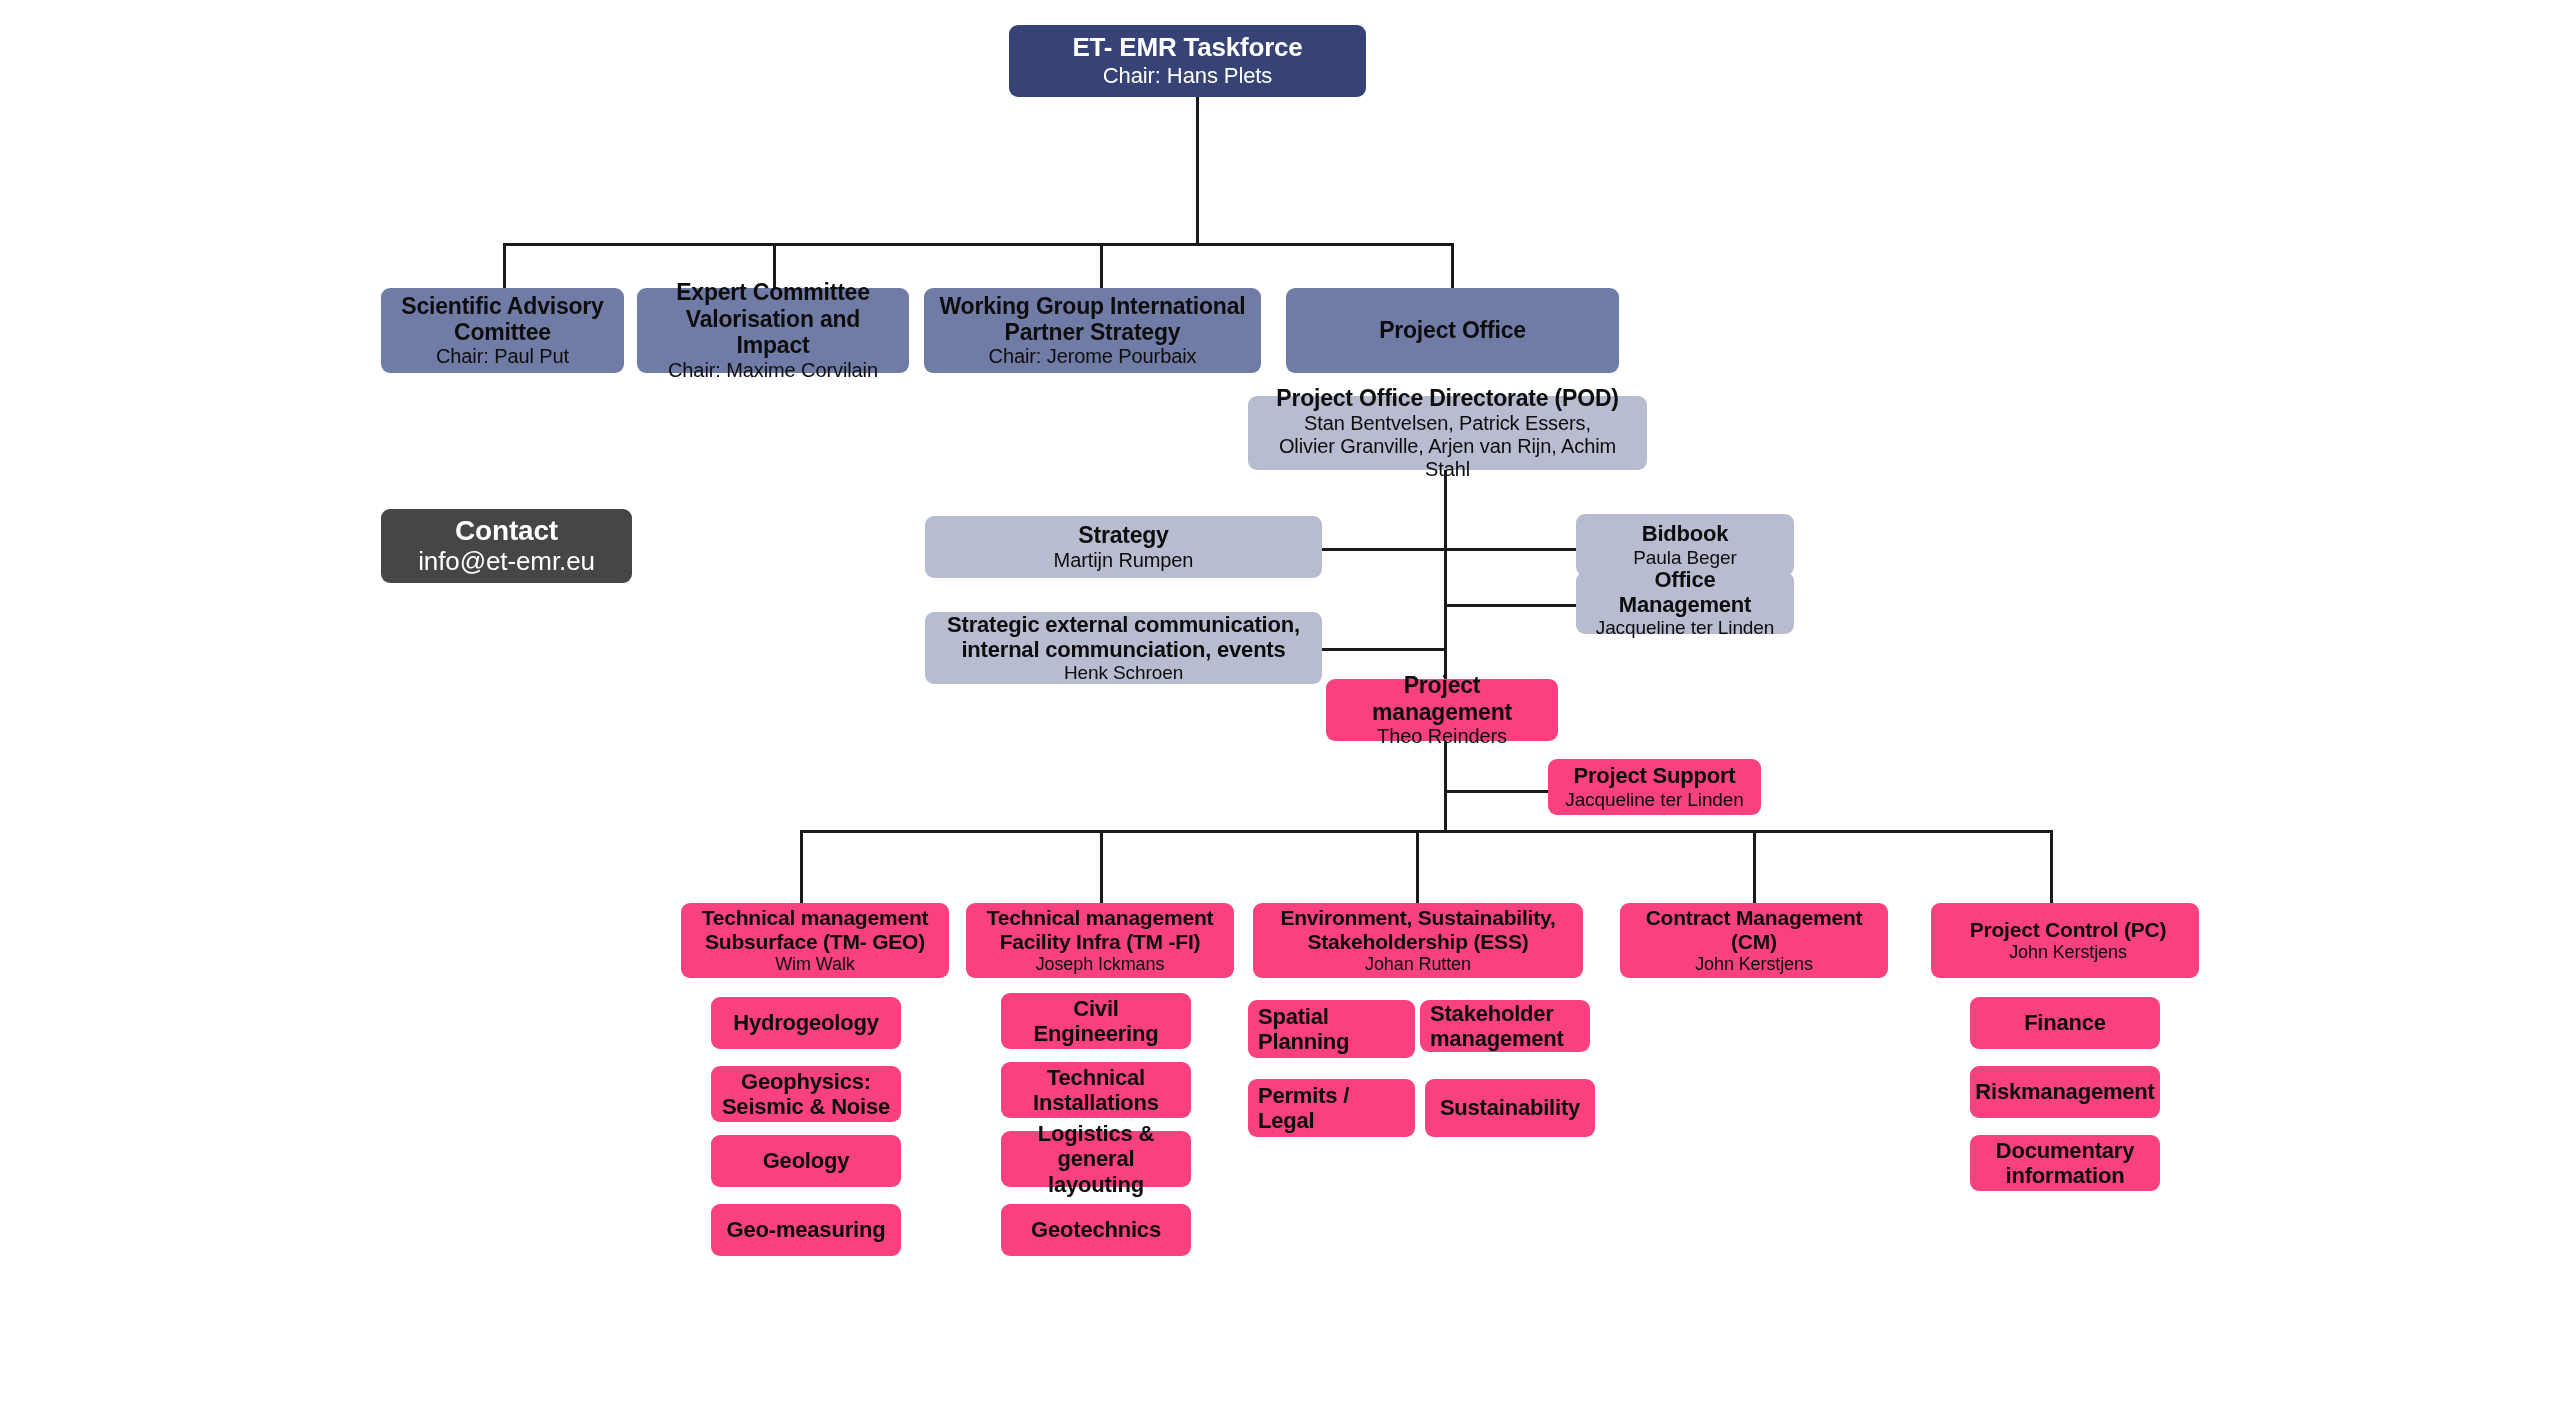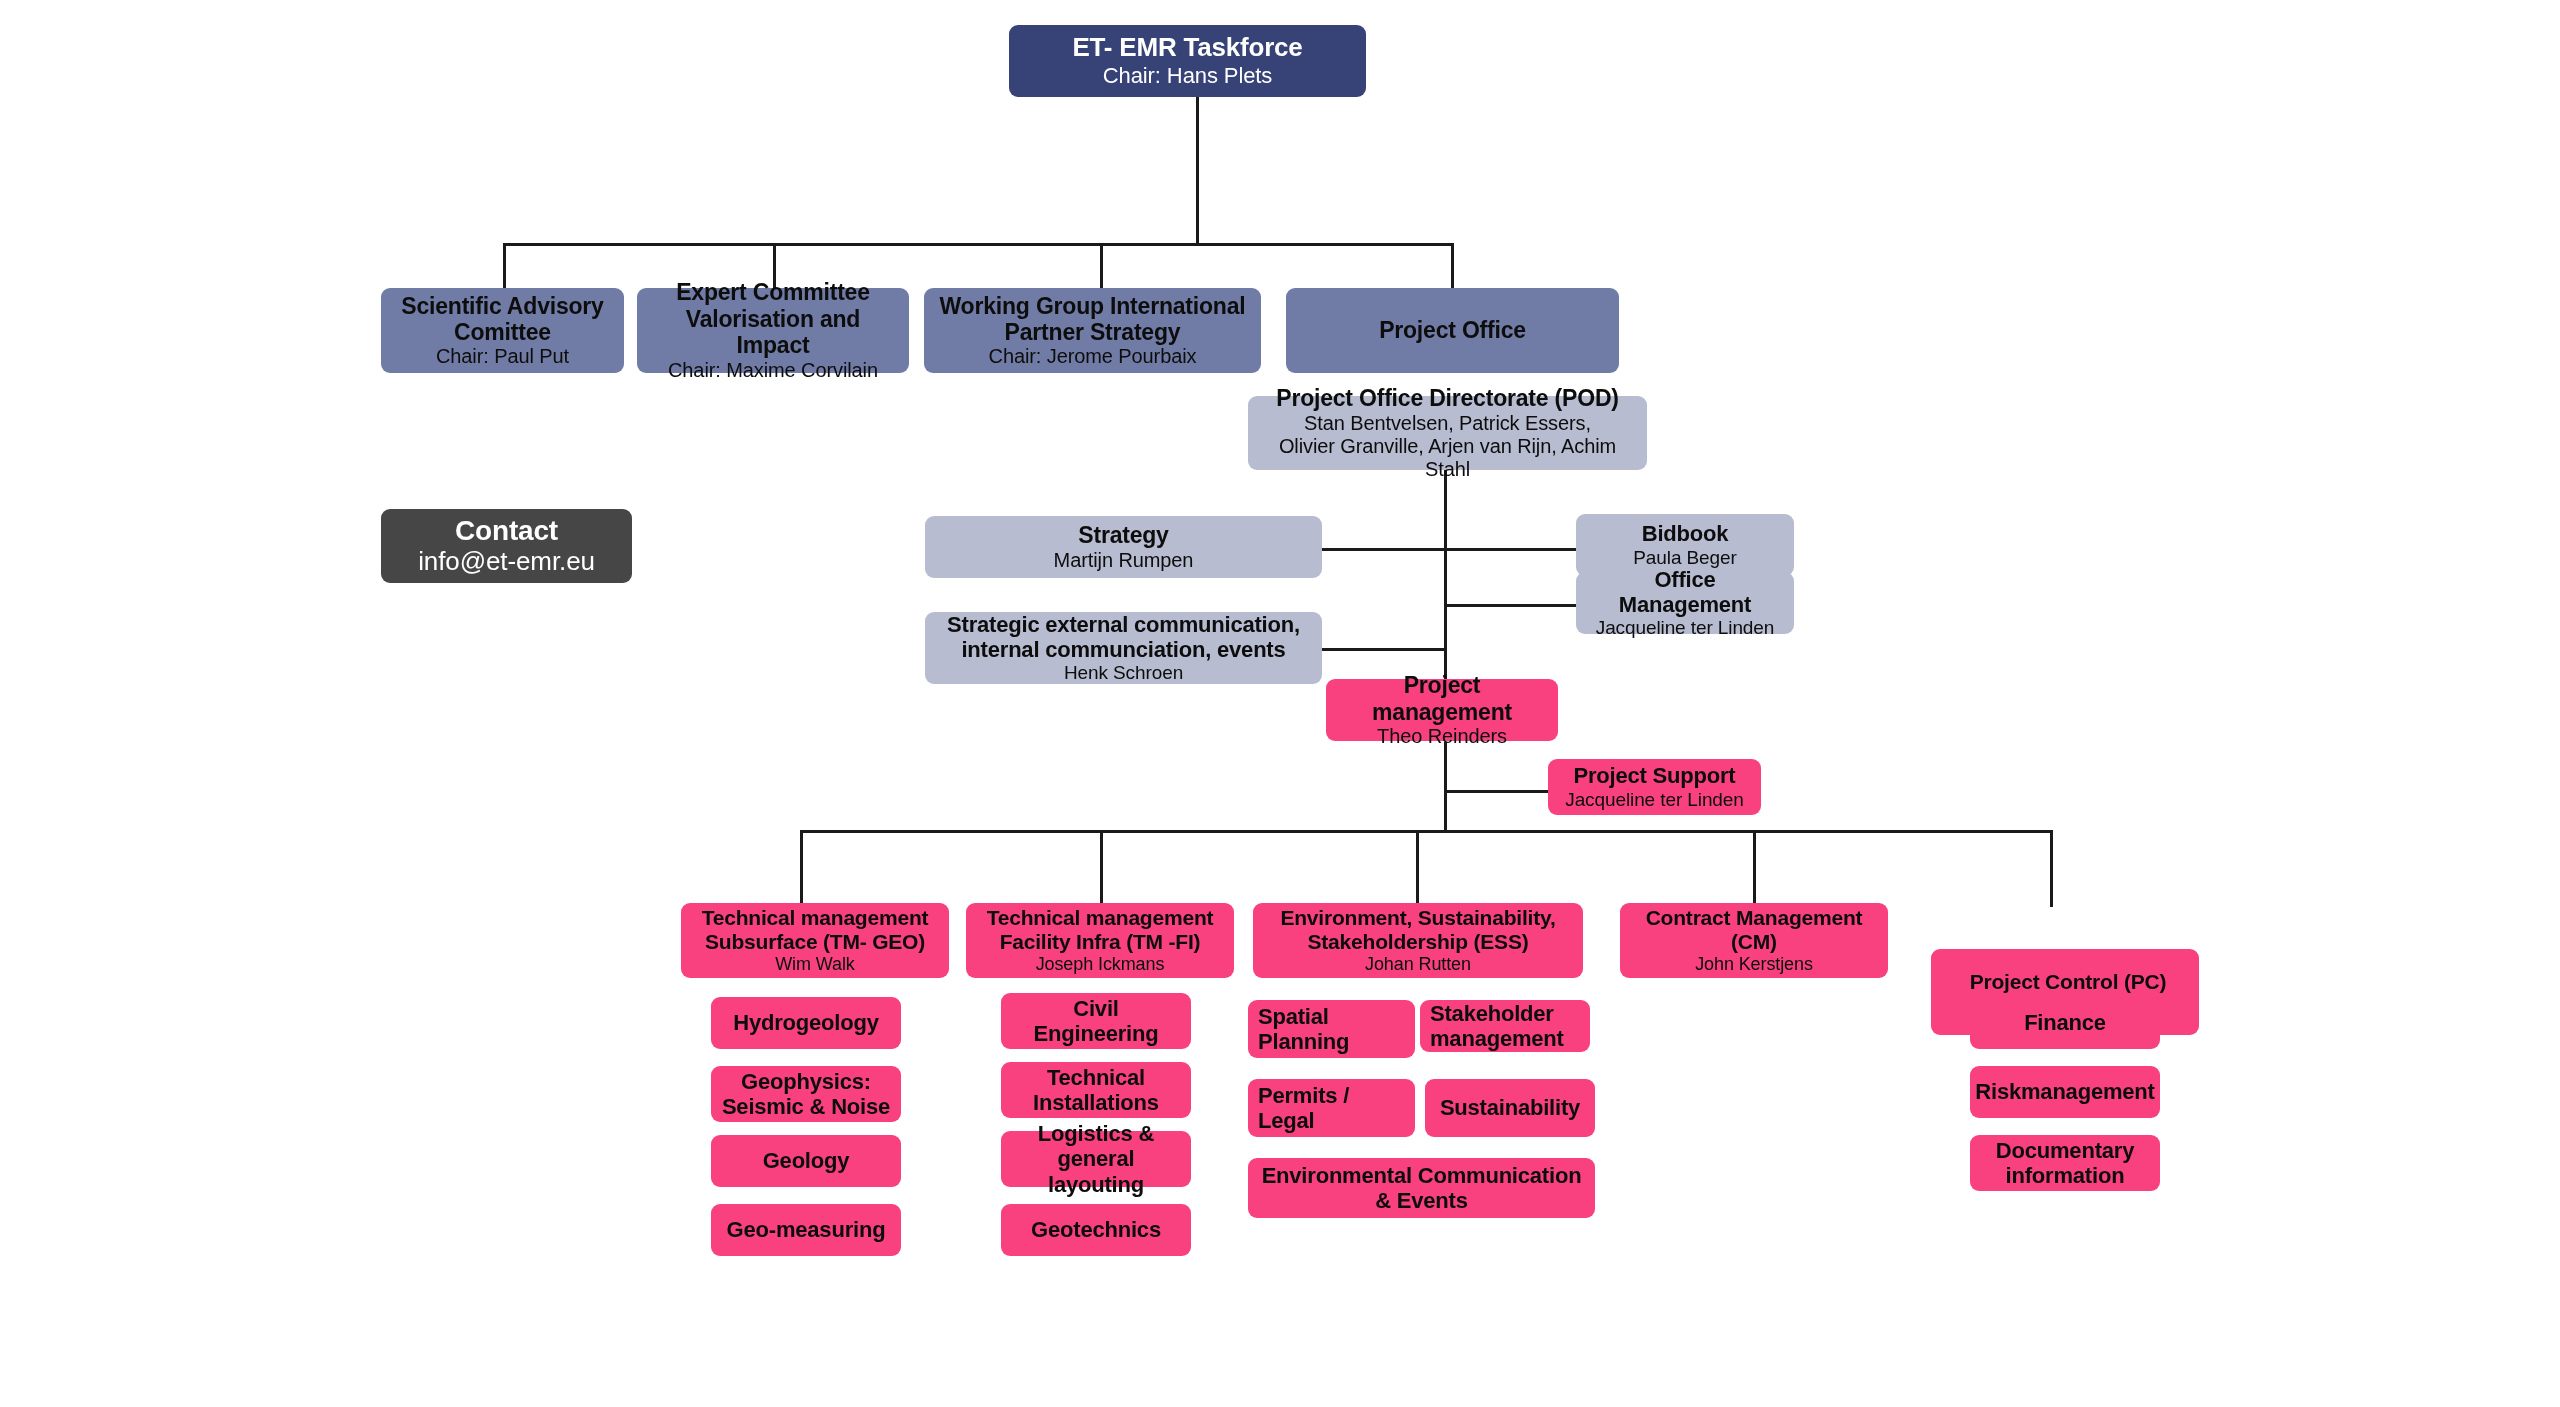--- a/index.html
+++ b/index.html
@@ -202,30 +202,27 @@
   </div>
   <div class="node pink" style="left:1420px;top:1000px;width:170px;height:52px;align-items:flex-start;text-align:left;">
     <span class="leaf">Stakeholder management</span>
   </div>
   <div class="node pink" style="left:1248px;top:1079px;width:167px;height:58px;align-items:flex-start;text-align:left;">
     <span class="leaf">Permits / Legal</span>
   </div>
   <div class="node pink" style="left:1425px;top:1079px;width:170px;height:58px;">
     <span class="leaf">Sustainability</span>
   </div>
-  <div class="node pink" style="left:1248px;top:1158px;width:347px;height:60px;">
-    <span class="leaf">Environmental Communication &amp; Events</span>
-  </div>
 
   <div class="node pink xs" style="left:1620px;top:903px;width:268px;height:75px;">
     <span class="t1">Contract Management (CM)</span>
     <span class="t2">John Kerstjens</span>
   </div>
 
-  <div class="node pink xs" style="left:1931px;top:949px;width:268px;height:86px;padding-left:16px;">
+  <div class="node pink xs" style="left:1931px;top:903px;width:268px;height:75px;padding-left:16px;">
     <span class="t1">Project Control (PC)</span>
     <span class="t2">John Kerstjens</span>
   </div>
   <div class="node pink" style="left:1970px;top:997px;width:190px;height:52px;">
     <span class="leaf">Finance</span>
   </div>
   <div class="node pink" style="left:1970px;top:1066px;width:190px;height:52px;">
     <span class="leaf">Riskmanagement</span>
   </div>
   <div class="node pink" style="left:1970px;top:1135px;width:190px;height:56px;">

